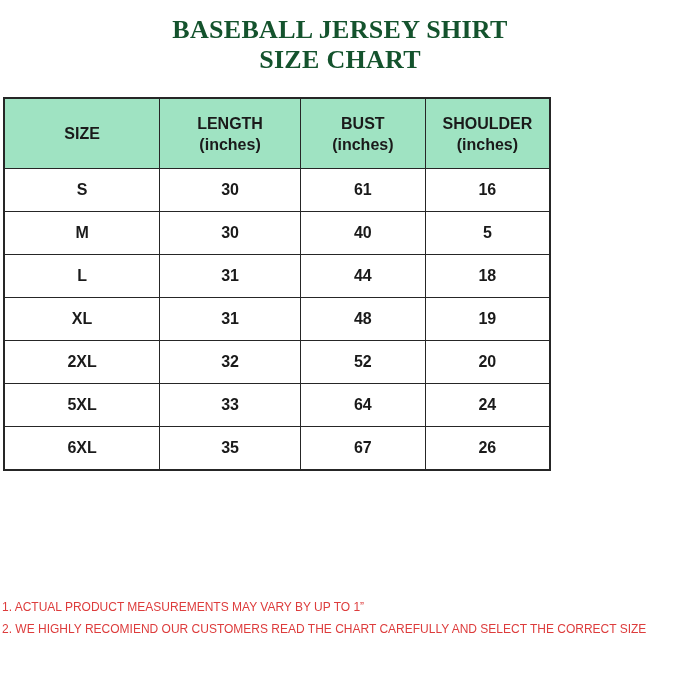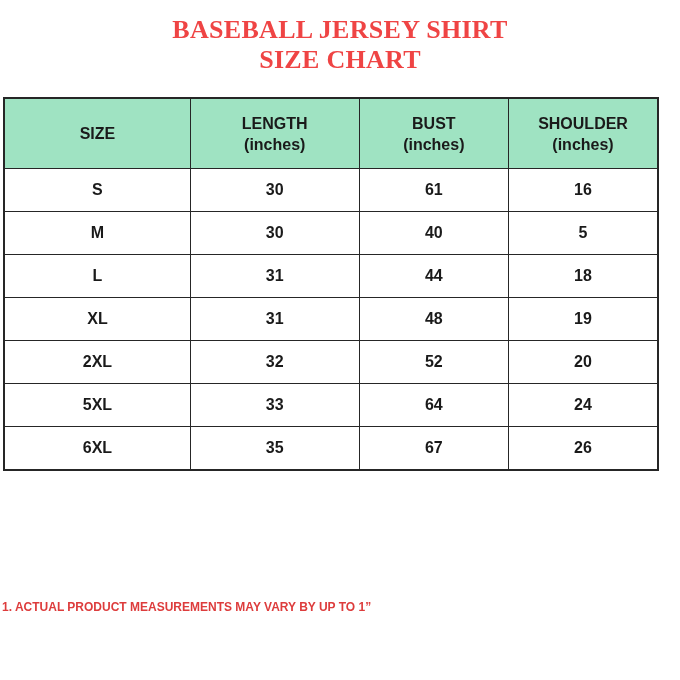--- a/index.html
+++ b/index.html
@@ -13,24 +13,24 @@
   body{
     width:680px;height:680px;position:relative;overflow:hidden;
     background:var(--background);
     font-family:"Liberation Sans", sans-serif;
   }
   .title{
     position:absolute;top:15px;left:0;width:680px;
     text-align:center;
     font-family:"Liberation Serif", serif;
     font-weight:700;font-size:26px;line-height:30px;
-    color:#ef4444;letter-spacing:.3px;
+    color:#14532d;letter-spacing:.3px;
   }
   table.size-chart{
-    position:absolute;top:97px;left:3px;width:656px;
+    position:absolute;top:97px;left:3px;width:548px;
     border-collapse:collapse;table-layout:fixed;
     border:2px solid var(--border);
   }
   col.c1{width:28.5%}
   col.c2{width:25.8%}
   col.c3{width:22.85%}
   col.c4{width:22.85%}
   th,td{
     border:1.5px solid var(--border);
     text-align:center;vertical-align:middle;
@@ -38,21 +38,21 @@
   }
   thead th{
     background:var(--header-bg);
     height:67px;font-size:16px;line-height:21px;
   }
   thead th .hl{display:block;}
   tbody td{height:40px;font-size:16px;}
   .notes{
     position:absolute;top:596px;left:2px;width:678px;
     color:var(--note-red);
-    font-weight:700;font-size:12px;line-height:22px;
+    font-weight:400;font-size:12px;line-height:22px;
     white-space:nowrap;
   }
 </style>
 </head>
 <body>
 
 <div class="title">
   <div>BASEBALL JERSEY SHIRT</div>
   <div>SIZE CHART</div>
 </div>
@@ -124,13 +124,14 @@
       <td>6XL</td>
       <td>35</td>
       <td>67</td>
       <td>26</td>
     </tr>
   </tbody>
 </table>
 
 <div class="notes">
   <div>1. ACTUAL PRODUCT MEASUREMENTS MAY VARY BY UP TO 1”</div>
+  <div>2. WE HIGHLY RECOMIEND OUR CUSTOMERS READ THE CHART CAREFULLY AND SELECT THE CORRECT SIZE</div>
 </div>
 
 </body></html>

